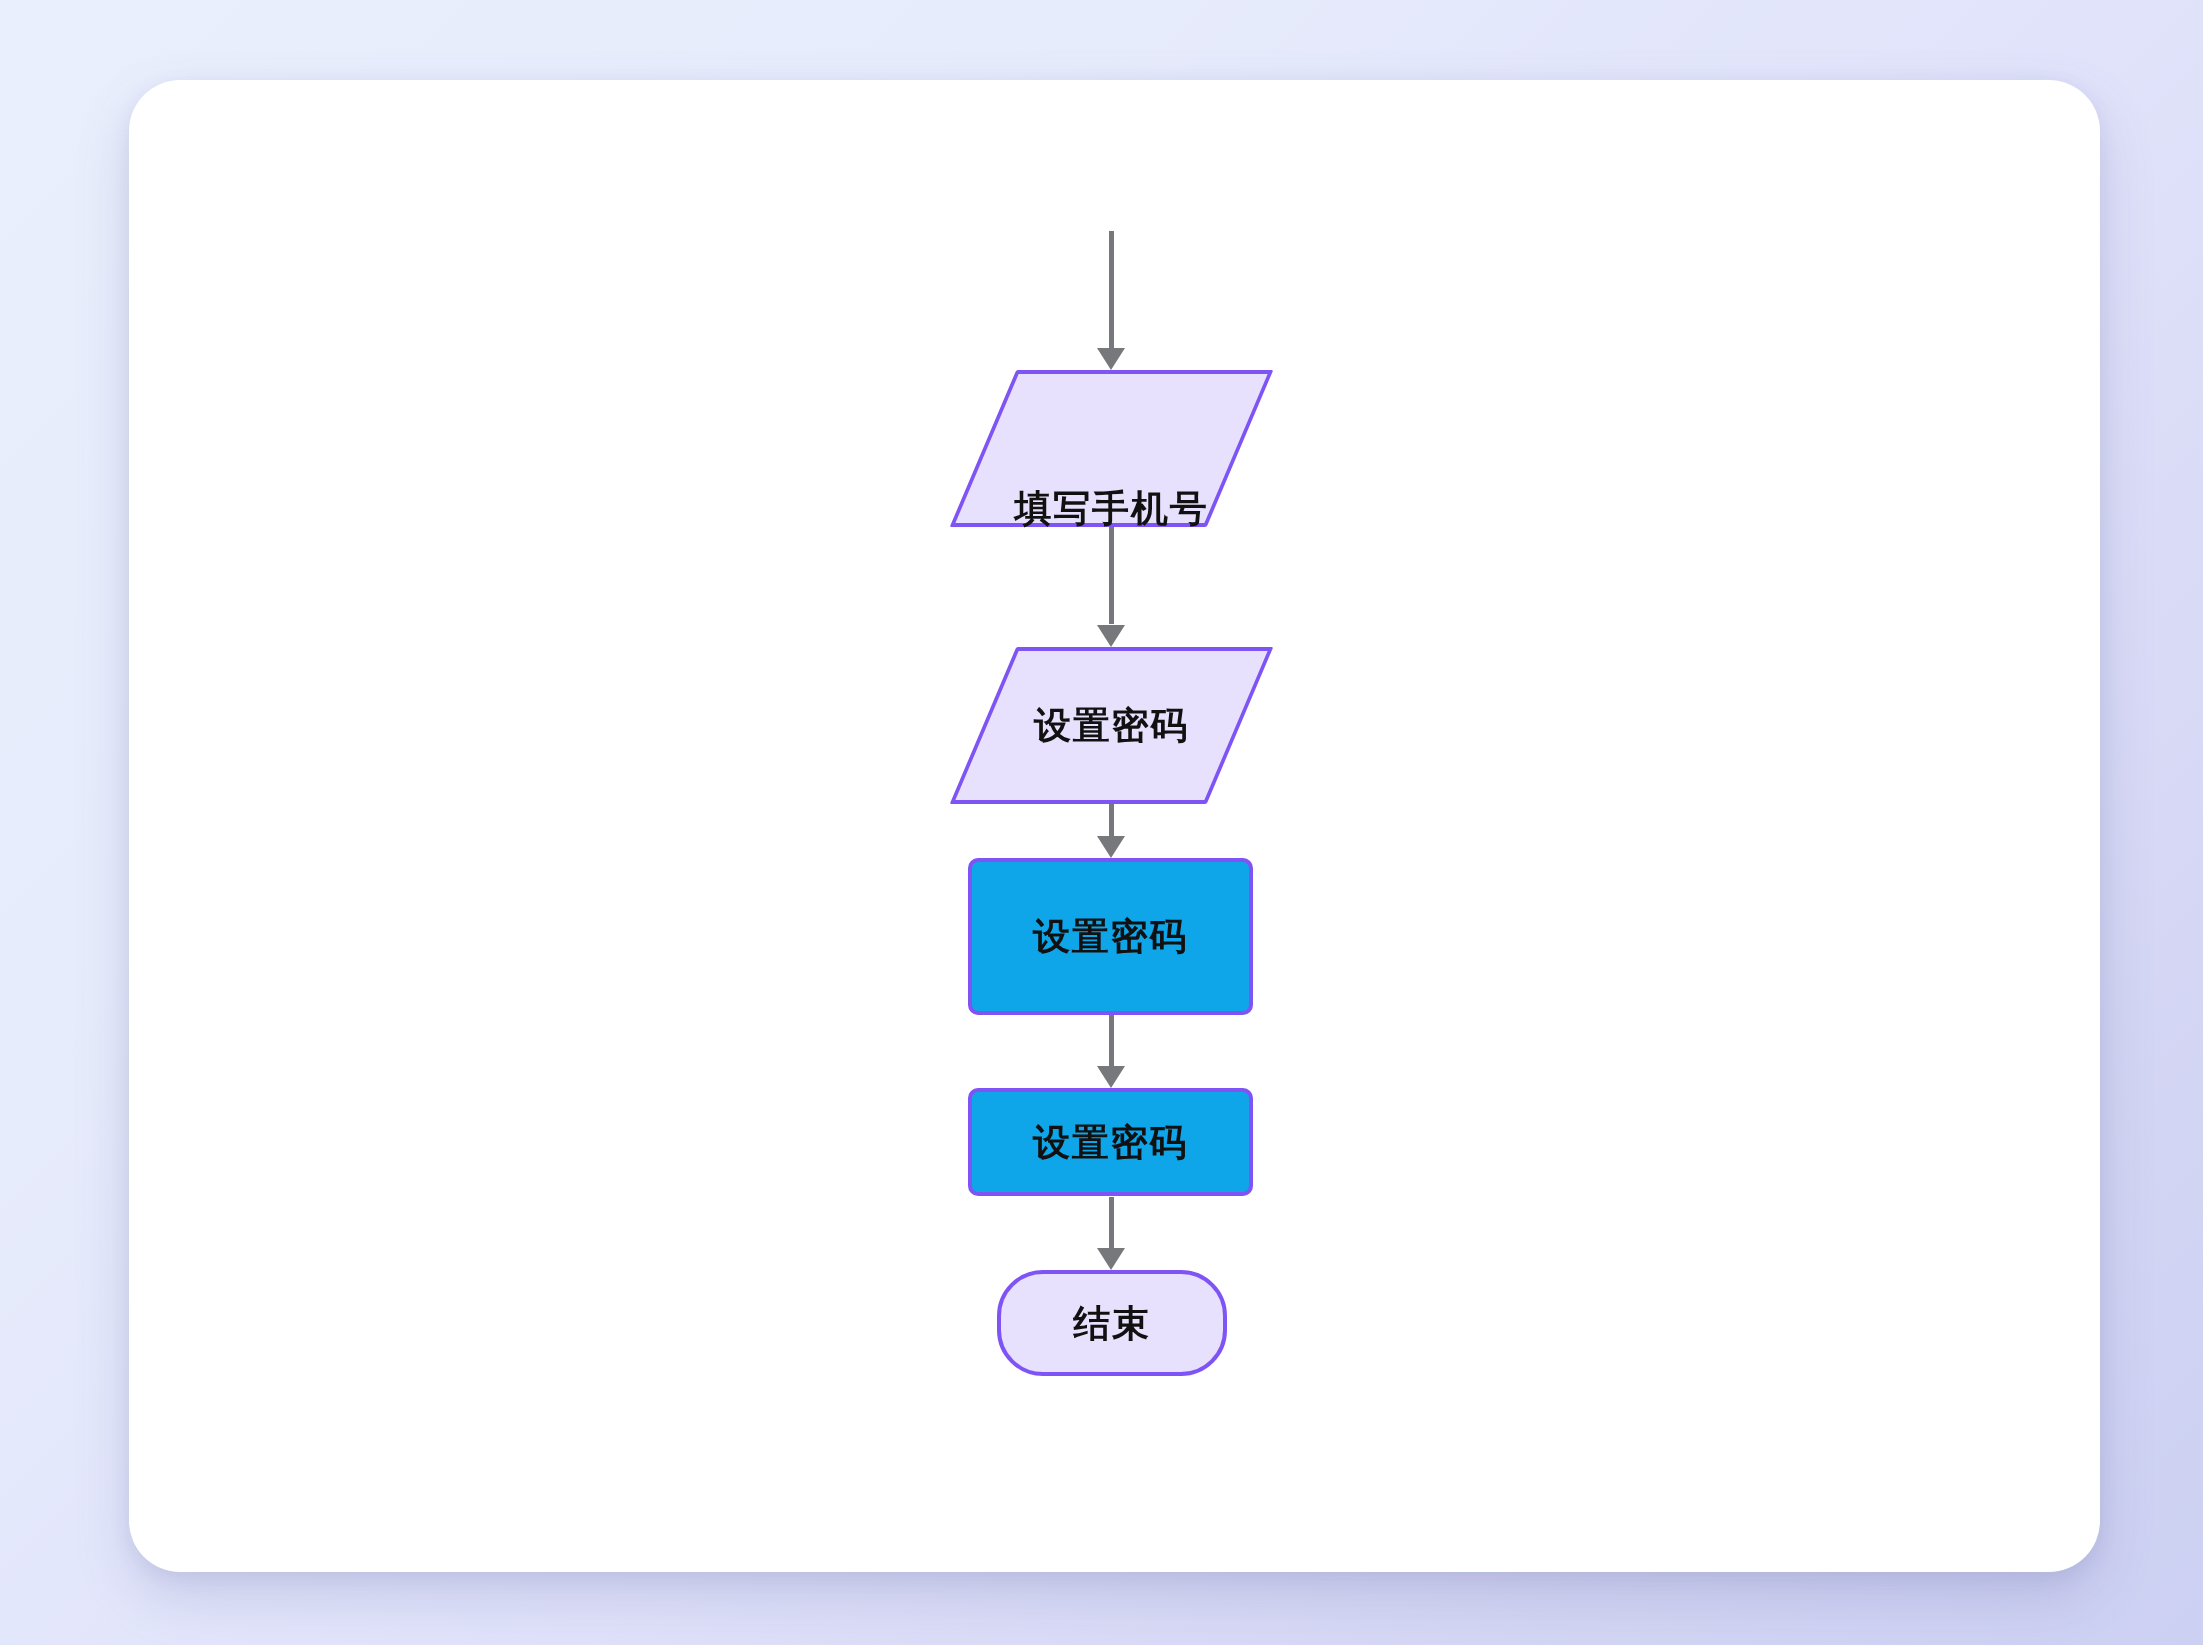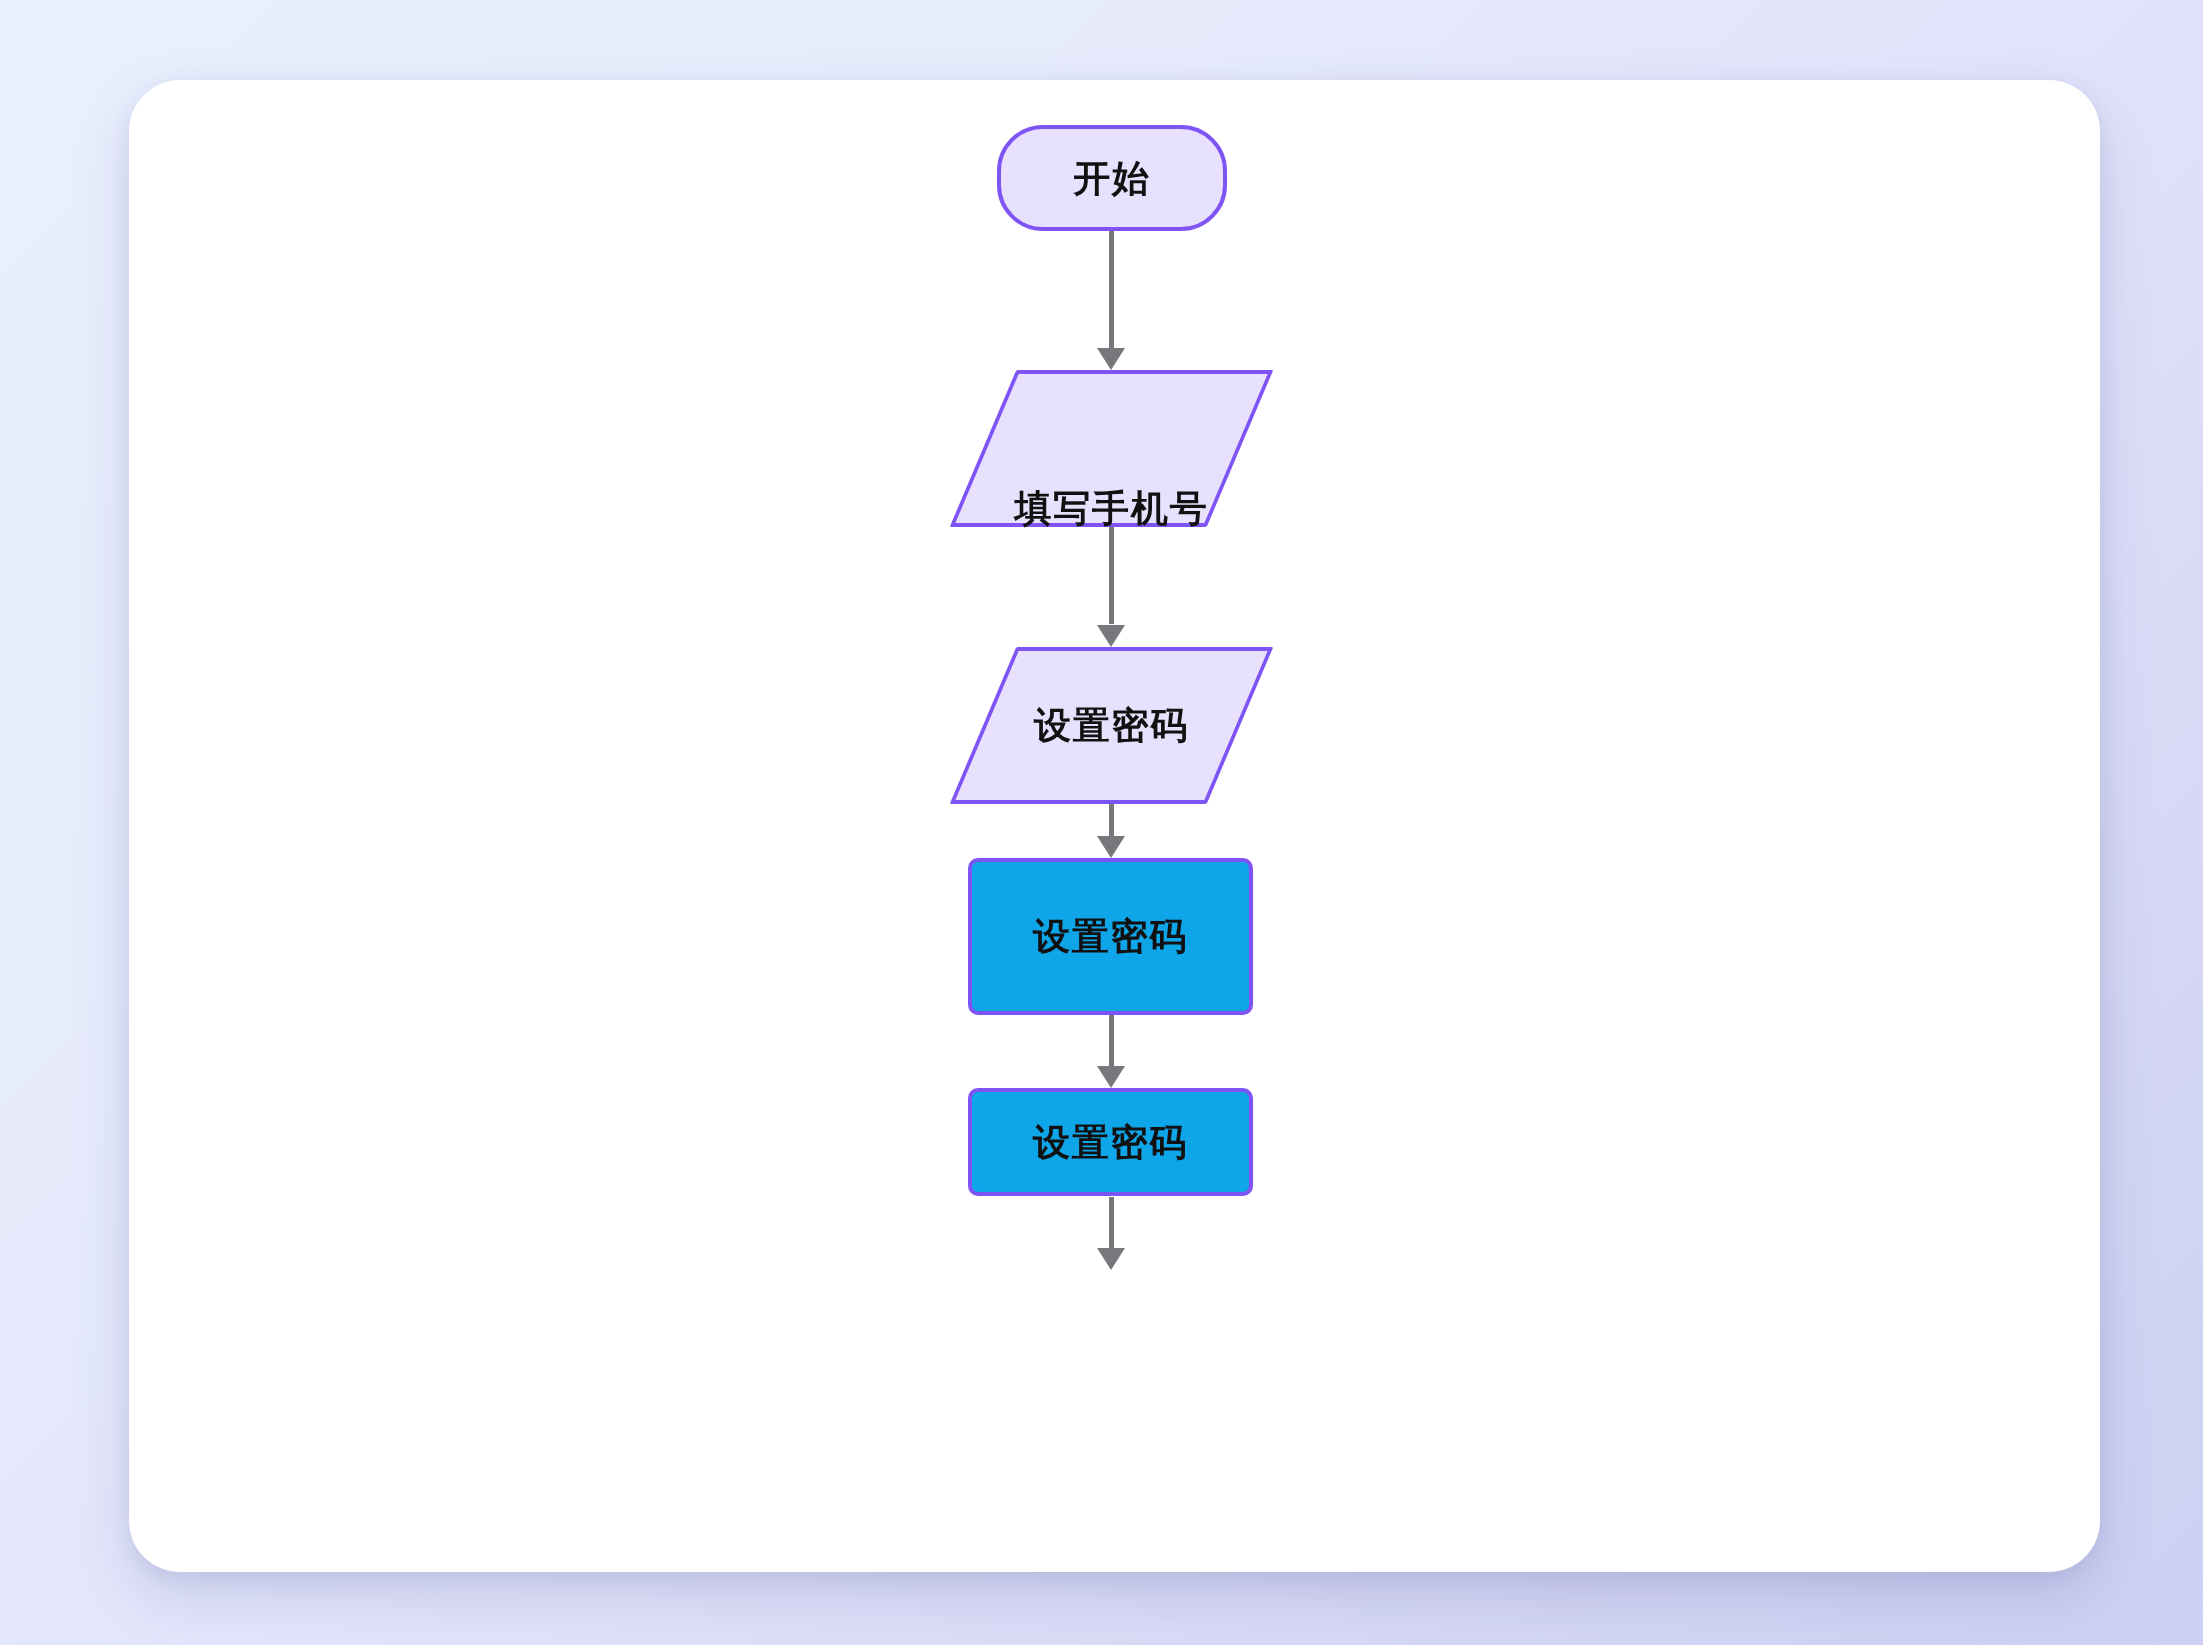--- a/index.html
+++ b/index.html
@@ -114,23 +114,20 @@
   }
 </style>
 </head>
 <body>
 
 <div id="stage">
 
   <div id="canvas-card">
     <div id="diagram">
 
-      <div class="node shape-stadium" style="left:868px; top:45px; width:230px; height:106px;">
-        <span class="node-label">开始</span>
-      </div>
 
       <div class="edge" style="left:980px; top:151px; height:118px;"></div>
       <div class="edge-head" style="left:968px; top:268px;"></div>
 
       <div class="node shape-parallelogram" style="left:854px; top:290px; width:257px; height:157px;align-items:flex-end;">
         <span class="node-label">填写手机号</span>
       </div>
 
       <div class="edge" style="left:980px; top:447px; height:97px;"></div>
       <div class="edge-head" style="left:968px; top:545px;"></div>
@@ -149,18 +146,21 @@
       <div class="edge" style="left:980px; top:935px; height:51px;"></div>
       <div class="edge-head" style="left:968px; top:986px;"></div>
 
       <div class="node shape-rect" style="left:839px; top:1008px; width:285px; height:108px;">
         <span class="node-label">设置密码</span>
       </div>
 
       <div class="edge" style="left:980px; top:1117px; height:51px;"></div>
       <div class="edge-head" style="left:968px; top:1168px;"></div>
 
+      <div class="node shape-stadium" style="left:868px; top:1190px; width:230px; height:106px;">
+        <span class="node-label">结束</span>
+      </div>
 
     </div>
   </div>
 
 </div>
 
 
 </body></html>

